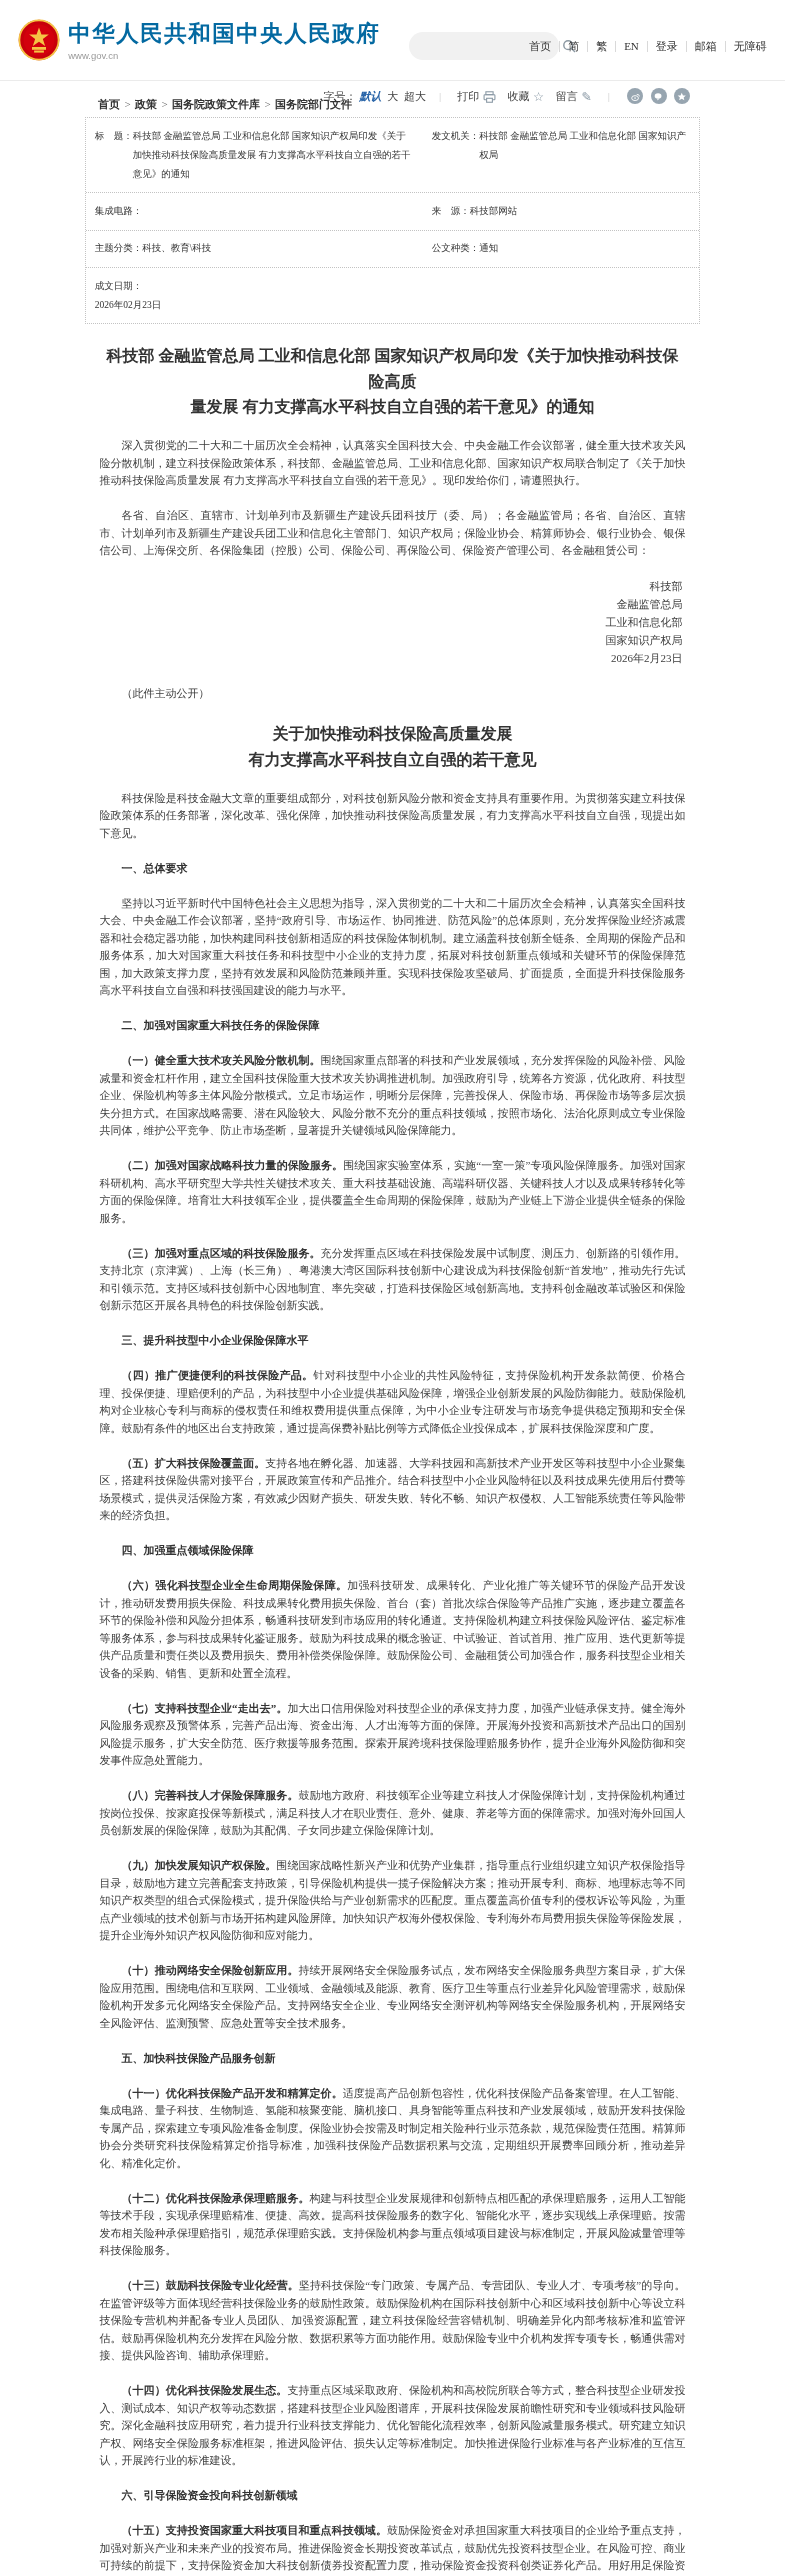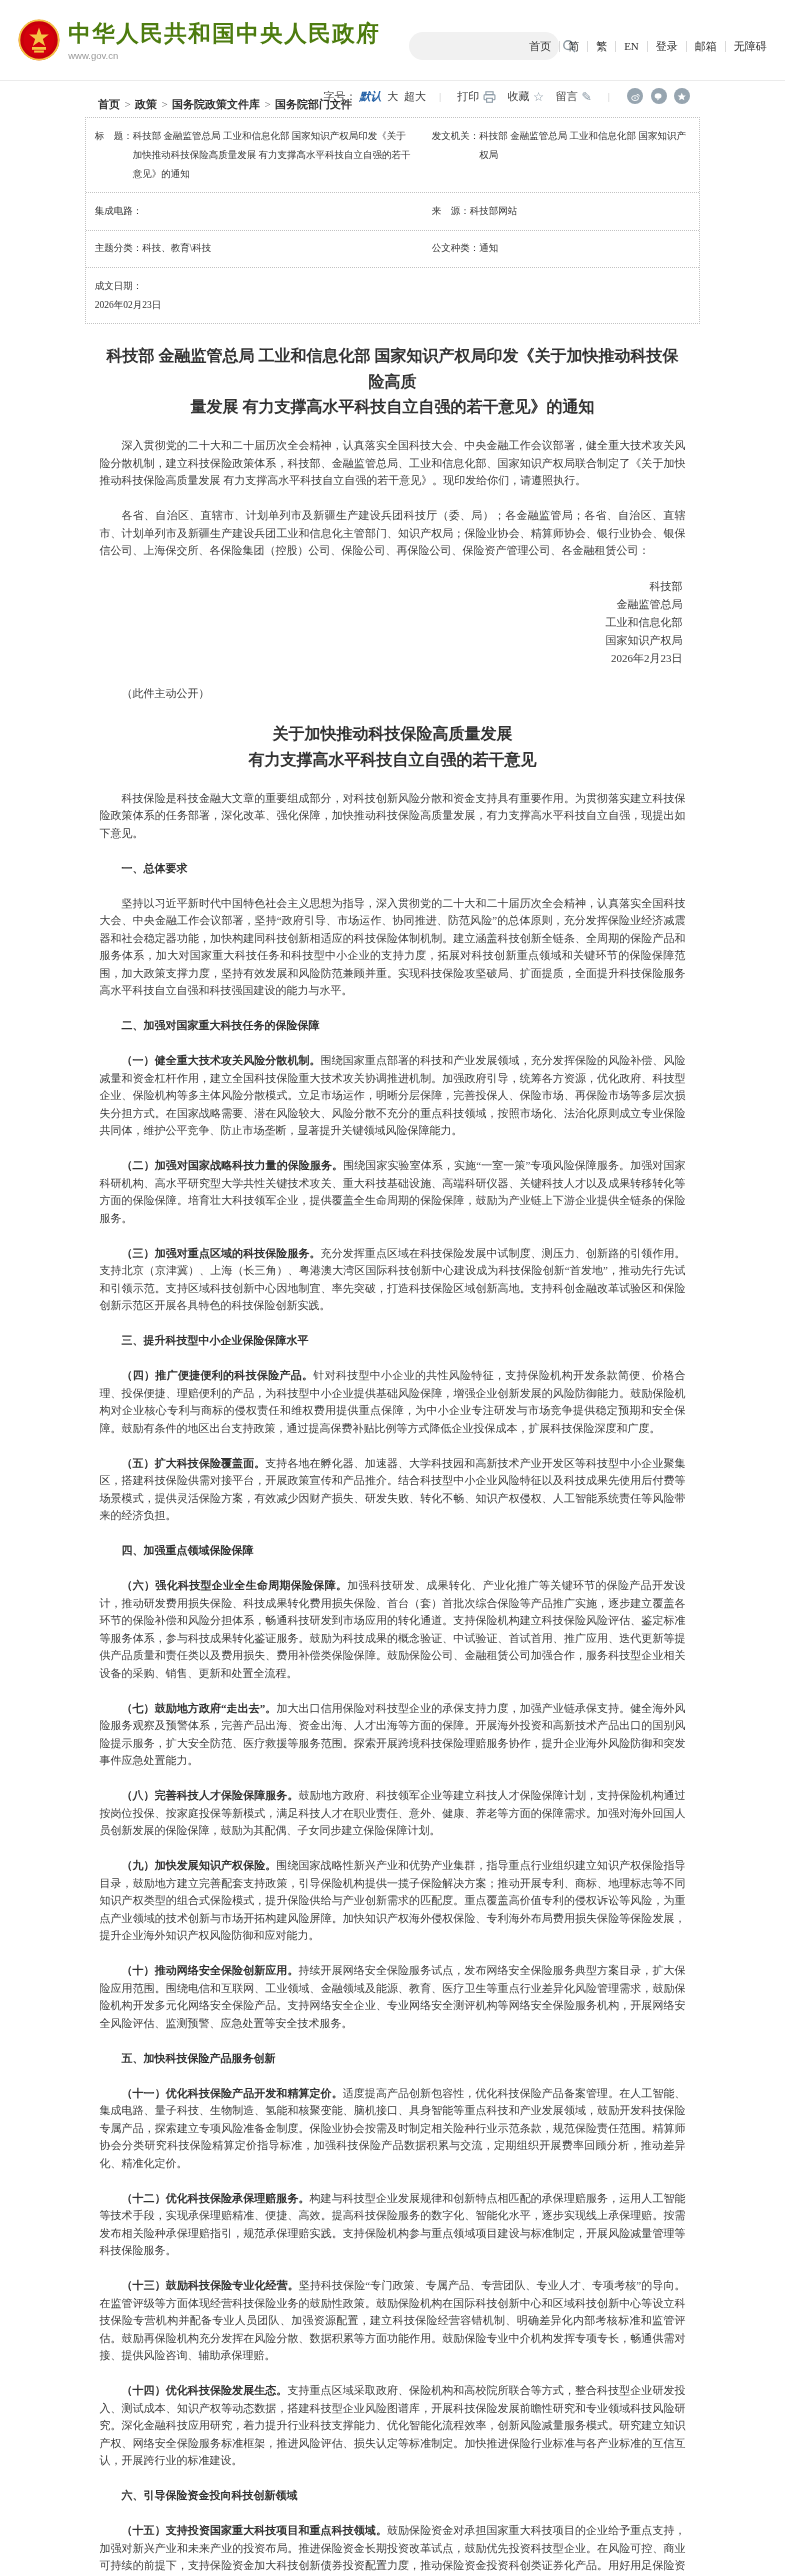--- a/index.html
+++ b/index.html
@@ -7,21 +7,21 @@
   body {
     width:785px; min-height:2576px; background:#ffffff;
     font-family:"Liberation Serif","DejaVu Serif",serif;
     color:#333;
   }
   
   .site-header { position:relative; height:81px; background:#fff; border-bottom:1.5px solid #ebebeb; }
   .logo-wrap { position:absolute; left:17.5px; top:19px; display:flex; align-items:flex-start; cursor:pointer; }
   .emblem { width:42px; height:42px; display:block; }
   .brand { margin-left:8.7px; }
-  .site-title { font-size:22.5px; font-weight:bold; color:#4d7c0f; letter-spacing:1.5px; line-height:29px; }
+  .site-title { font-size:22.5px; font-weight:bold; color:#0369a1; letter-spacing:1.5px; line-height:29px; }
   .site-url { font-size:9.5px; color:#9a9a9a; font-family:"Liberation Sans",sans-serif; margin-top:2.2px; }
   .search-box { position:absolute; left:409px; top:32px; width:150px; height:28px; background:#f1f1f1; border-radius:14px; }
   .search-box svg { position:absolute; right:-17.5px; top:6.5px; }
   .top-nav { position:absolute; right:10.2px; top:41px; font-size:11px; color:#333; display:flex; align-items:center; }
   .top-nav .nav-item { padding:0 8px; cursor:pointer; border-left:0.7px solid #d9d9d9; line-height:11px; }
   .top-nav .nav-item:first-child { border-left:none; }
   
   .crumb-row { position:relative; height:33px; }
   .breadcrumb { position:absolute; left:98px; top:16px; font-size:11px; font-weight:bold; color:#333; }
   .breadcrumb .sep { font-weight:normal; color:#666; padding:0 4.4px; }
@@ -203,21 +203,21 @@
     <p class="doc-para">坚持以习近平新时代中国特色社会主义思想为指导，深入贯彻党的二十大和二十届历次全会精神，认真落实全国科技大会、中央金融工作会议部署，坚持“政府引导、市场运作、协同推进、防范风险”的总体原则，充分发挥保险业经济减震器和社会稳定器功能，加快构建同科技创新相适应的科技保险体制机制。建立涵盖科技创新全链条、全周期的保险产品和服务体系，加大对国家重大科技任务和科技型中小企业的支持力度，拓展对科技创新重点领域和关键环节的保险保障范围，加大政策支撑力度，坚持有效发展和风险防范兼顾并重。实现科技保险攻坚破局、扩面提质，全面提升科技保险服务高水平科技自立自强和科技强国建设的能力与水平。</p>
     <p class="doc-heading">二、加强对国家重大科技任务的保险保障</p>
     <p class="doc-para"><b>（一）健全重大技术攻关风险分散机制。</b>围绕国家重点部署的科技和产业发展领域，充分发挥保险的风险补偿、风险减量和资金杠杆作用，建立全国科技保险重大技术攻关协调推进机制。加强政府引导，统筹各方资源，优化政府、科技型企业、保险机构等多主体风险分散模式。立足市场运作，明晰分层保障，完善投保人、保险市场、再保险市场等多层次损失分担方式。在国家战略需要、潜在风险较大、风险分散不充分的重点科技领域，按照市场化、法治化原则成立专业保险共同体，维护公平竞争、防止市场垄断，显著提升关键领域风险保障能力。</p>
     <p class="doc-para"><b>（二）加强对国家战略科技力量的保险服务。</b>围绕国家实验室体系，实施“一室一策”专项风险保障服务。加强对国家科研机构、高水平研究型大学共性关键技术攻关、重大科技基础设施、高端科研仪器、关键科技人才以及成果转移转化等方面的保险保障。培育壮大科技领军企业，提供覆盖全生命周期的保险保障，鼓励为产业链上下游企业提供全链条的保险服务。</p>
     <p class="doc-para"><b>（三）加强对重点区域的科技保险服务。</b>充分发挥重点区域在科技保险发展中试制度、测压力、创新路的引领作用。支持北京（京津冀）、上海（长三角）、粤港澳大湾区国际科技创新中心建设成为科技保险创新“首发地”，推动先行先试和引领示范。支持区域科技创新中心因地制宜、率先突破，打造科技保险区域创新高地。支持科创金融改革试验区和保险创新示范区开展各具特色的科技保险创新实践。</p>
     <p class="doc-heading">三、提升科技型中小企业保险保障水平</p>
     <p class="doc-para"><b>（四）推广便捷便利的科技保险产品。</b>针对科技型中小企业的共性风险特征，支持保险机构开发条款简便、价格合理、投保便捷、理赔便利的产品，为科技型中小企业提供基础风险保障，增强企业创新发展的风险防御能力。鼓励保险机构对企业核心专利与商标的侵权责任和维权费用提供重点保障，为中小企业专注研发与市场竞争提供稳定预期和安全保障。鼓励有条件的地区出台支持政策，通过提高保费补贴比例等方式降低企业投保成本，扩展科技保险深度和广度。</p>
     <p class="doc-para"><b>（五）扩大科技保险覆盖面。</b>支持各地在孵化器、加速器、大学科技园和高新技术产业开发区等科技型中小企业聚集区，搭建科技保险供需对接平台，开展政策宣传和产品推介。结合科技型中小企业风险特征以及科技成果先使用后付费等场景模式，提供灵活保险方案，有效减少因财产损失、研发失败、转化不畅、知识产权侵权、人工智能系统责任等风险带来的经济负担。</p>
     <p class="doc-heading">四、加强重点领域保险保障</p>
     <p class="doc-para"><b>（六）强化科技型企业全生命周期保险保障。</b>加强科技研发、成果转化、产业化推广等关键环节的保险产品开发设计，推动研发费用损失保险、科技成果转化费用损失保险、首台（套）首批次综合保险等产品推广实施，逐步建立覆盖各环节的保险补偿和风险分担体系，畅通科技研发到市场应用的转化通道。支持保险机构建立科技保险风险评估、鉴定标准等服务体系，参与科技成果转化鉴证服务。鼓励为科技成果的概念验证、中试验证、首试首用、推广应用、迭代更新等提供产品质量和责任类以及费用损失、费用补偿类保险保障。鼓励保险公司、金融租赁公司加强合作，服务科技型企业相关设备的采购、销售、更新和处置全流程。</p>
-    <p class="doc-para"><b>（七）鼓励地方政府“走出去”。</b>加大出口信用保险对科技型企业的承保支持力度，加强产业链承保支持。健全海外风险服务观察及预警体系，完善产品出海、资金出海、人才出海等方面的保障。开展海外投资和高新技术产品出口的国别风险提示服务，扩大安全防范、医疗救援等服务范围。探索开展跨境科技保险理赔服务协作，提升企业海外风险防御和突发事件应急处置能力。</p>
+    <p class="doc-para"><b>（七）支持科技型企业“走出去”。</b>加大出口信用保险对科技型企业的承保支持力度，加强产业链承保支持。健全海外风险服务观察及预警体系，完善产品出海、资金出海、人才出海等方面的保障。开展海外投资和高新技术产品出口的国别风险提示服务，扩大安全防范、医疗救援等服务范围。探索开展跨境科技保险理赔服务协作，提升企业海外风险防御和突发事件应急处置能力。</p>
     <p class="doc-para"><b>（八）完善科技人才保险保障服务。</b>鼓励地方政府、科技领军企业等建立科技人才保险保障计划，支持保险机构通过按岗位投保、按家庭投保等新模式，满足科技人才在职业责任、意外、健康、养老等方面的保障需求。加强对海外回国人员创新发展的保险保障，鼓励为其配偶、子女同步建立保险保障计划。</p>
     <p class="doc-para"><b>（九）加快发展知识产权保险。</b>围绕国家战略性新兴产业和优势产业集群，指导重点行业组织建立知识产权保险指导目录，鼓励地方建立完善配套支持政策，引导保险机构提供一揽子保险解决方案；推动开展专利、商标、地理标志等不同知识产权类型的组合式保险模式，提升保险供给与产业创新需求的匹配度。重点覆盖高价值专利的侵权诉讼等风险，为重点产业领域的技术创新与市场开拓构建风险屏障。加快知识产权海外侵权保险、专利海外布局费用损失保险等保险发展，提升企业海外知识产权风险防御和应对能力。</p>
     <p class="doc-para"><b>（十）推动网络安全保险创新应用。</b>持续开展网络安全保险服务试点，发布网络安全保险服务典型方案目录，扩大保险应用范围。围绕电信和互联网、工业领域、金融领域及能源、教育、医疗卫生等重点行业差异化风险管理需求，鼓励保险机构开发多元化网络安全保险产品。支持网络安全企业、专业网络安全测评机构等网络安全保险服务机构，开展网络安全风险评估、监测预警、应急处置等安全技术服务。</p>
     <p class="doc-heading">五、加快科技保险产品服务创新</p>
     <p class="doc-para"><b>（十一）优化科技保险产品开发和精算定价。</b>适度提高产品创新包容性，优化科技保险产品备案管理。在人工智能、集成电路、量子科技、生物制造、氢能和核聚变能、脑机接口、具身智能等重点科技和产业发展领域，鼓励开发科技保险专属产品，探索建立专项风险准备金制度。保险业协会按需及时制定相关险种行业示范条款，规范保险责任范围。精算师协会分类研究科技保险精算定价指导标准，加强科技保险产品数据积累与交流，定期组织开展费率回顾分析，推动差异化、精准化定价。</p>
     <p class="doc-para"><b>（十二）优化科技保险承保理赔服务。</b>构建与科技型企业发展规律和创新特点相匹配的承保理赔服务，运用人工智能等技术手段，实现承保理赔精准、便捷、高效。提高科技保险服务的数字化、智能化水平，逐步实现线上承保理赔。按需发布相关险种承保理赔指引，规范承保理赔实践。支持保险机构参与重点领域项目建设与标准制定，开展风险减量管理等科技保险服务。</p>
     <p class="doc-para"><b>（十三）鼓励科技保险专业化经营。</b>坚持科技保险“专门政策、专属产品、专营团队、专业人才、专项考核”的导向。在监管评级等方面体现经营科技保险业务的鼓励性政策。鼓励保险机构在国际科技创新中心和区域科技创新中心等设立科技保险专营机构并配备专业人员团队、加强资源配置，建立科技保险经营容错机制、明确差异化内部考核标准和监管评估。鼓励再保险机构充分发挥在风险分散、数据积累等方面功能作用。鼓励保险专业中介机构发挥专项专长，畅通供需对接、提供风险咨询、辅助承保理赔。</p>
     <p class="doc-para"><b>（十四）优化科技保险发展生态。</b>支持重点区域采取政府、保险机构和高校院所联合等方式，整合科技型企业研发投入、测试成本、知识产权等动态数据，搭建科技型企业风险图谱库，开展科技保险发展前瞻性研究和专业领域科技风险研究。深化金融科技应用研究，着力提升行业科技支撑能力、优化智能化流程效率，创新风险减量服务模式。研究建立知识产权、网络安全保险服务标准框架，推进风险评估、损失认定等标准制定。加快推进保险行业标准与各产业标准的互信互认，开展跨行业的标准建设。</p>
     <p class="doc-heading">六、引导保险资金投向科技创新领域</p>
     <p class="doc-para"><b>（十五）支持投资国家重大科技项目和重点科技领域。</b>鼓励保险资金对承担国家重大科技项目的企业给予重点支持，加强对新兴产业和未来产业的投资布局。推进保险资金长期投资改革试点，鼓励优先投资科技型企业。在风险可控、商业可持续的前提下，支持保险资金加大科技创新债券投资配置力度，推动保险资金投资科创类证券化产品。用好用足保险资金支持科技创新偿付能力监管政策。</p>

